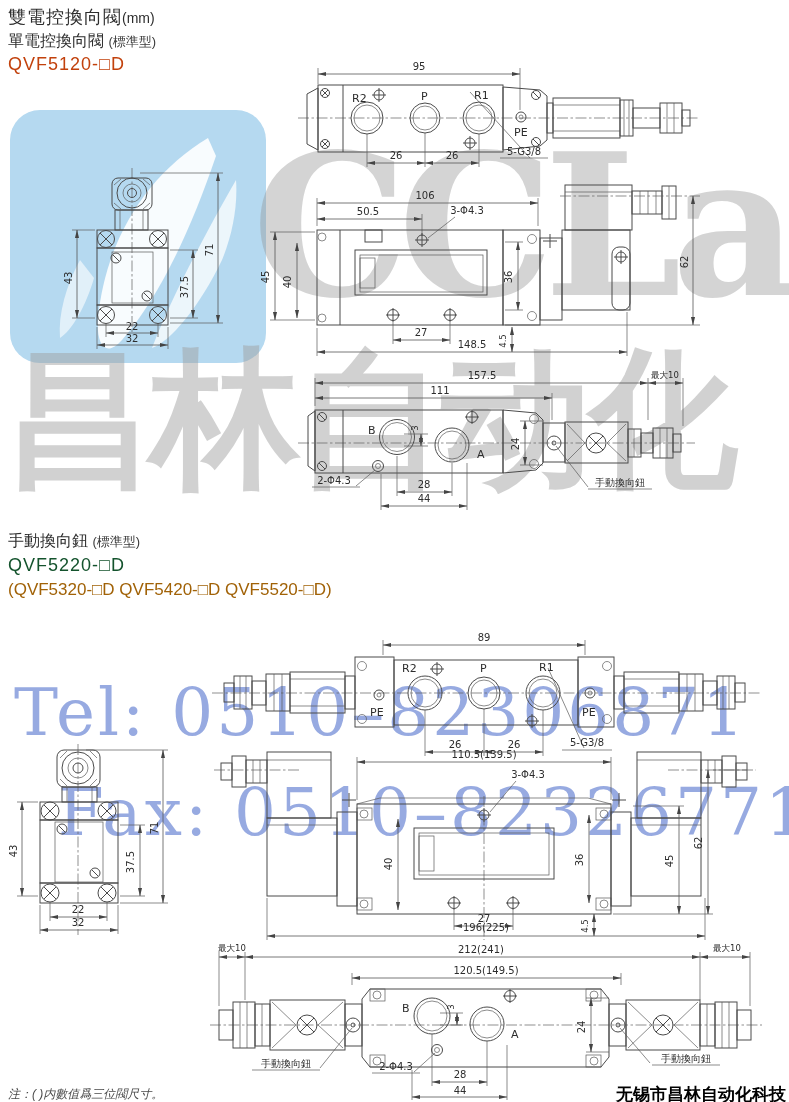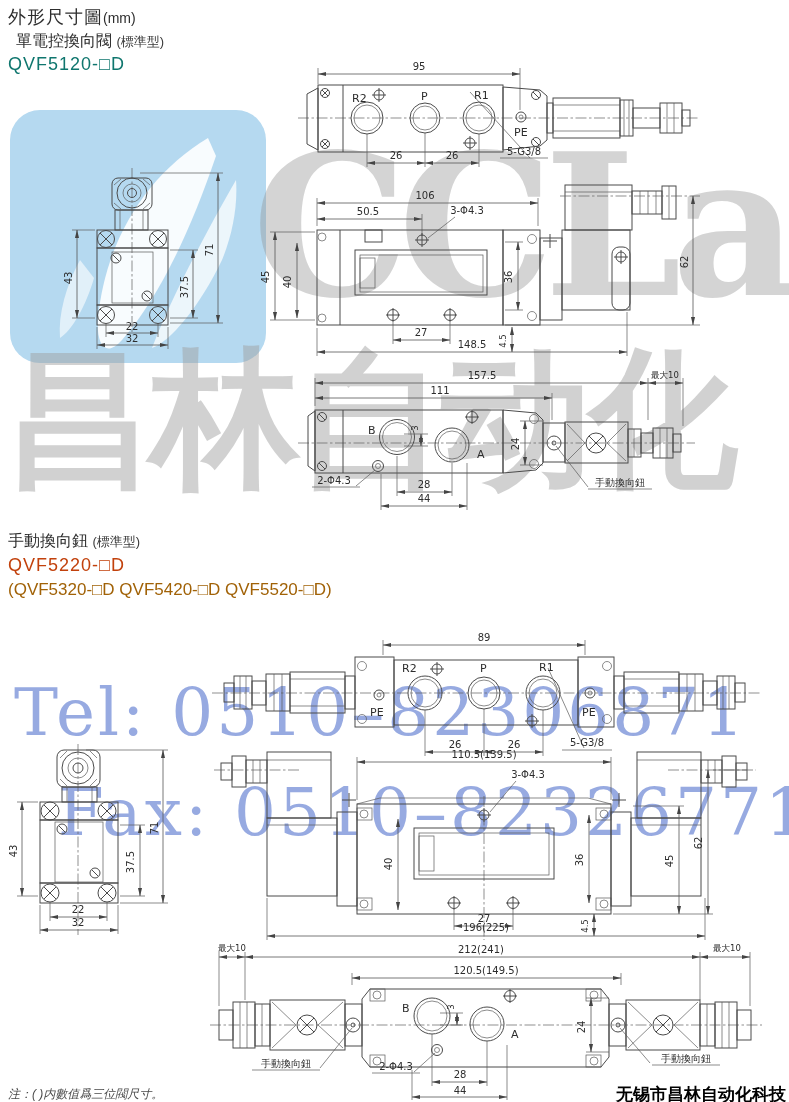--- a/index.html
+++ b/index.html
@@ -13,26 +13,26 @@
   #wm-brand{left:4px;top:344px;width:789px;overflow:hidden;font-family:"DejaVu Sans",sans-serif;
             font-weight:bold;font-size:150px;color:rgba(158,158,158,0.48);letter-spacing:-4px;}
   #wm-tel{left:14px;top:680px;width:789px;overflow:hidden;font-family:"DejaVu Serif","Liberation Serif",serif;
           font-size:66px;color:rgba(66,100,200,0.55);letter-spacing:3px;}
   #wm-fax{left:58px;top:780px;width:789px;overflow:hidden;font-family:"DejaVu Serif","Liberation Serif",serif;
           font-size:66px;color:rgba(66,100,200,0.55);letter-spacing:3px;}
   
   .hd{position:absolute;left:8px;z-index:3;color:#2d2d2d;}
   #hd1{top:5px;font-size:18px;letter-spacing:1px;}
   #hd1 .unit{font-size:14px;letter-spacing:0;}
-  #hd2{top:31px;font-size:16px;margin-left:8px;}
+  #hd2{top:31px;font-size:16px;}
   #hd2 .nt{font-size:13px;color:#3a3a3a;}
-  #hd3{top:54px;font-size:18px;letter-spacing:1px;color:#0f766e;}
+  #hd3{top:54px;font-size:18px;letter-spacing:1px;color:#c2410c;}
   #hd4{top:531px;font-size:16px;}
   #hd4 .nt{font-size:13px;color:#3a3a3a;}
-  #hd5{top:555px;font-size:18px;letter-spacing:1px;color:#c2410c;}
+  #hd5{top:555px;font-size:18px;letter-spacing:1px;color:#14532d;}
   #hd6{top:580px;font-size:17px;color:#a16207;}
   #note{position:absolute;left:8px;top:1086px;z-index:3;font-size:12px;color:#4a4a4a;font-style:italic;}
   #company{position:absolute;left:616px;top:1083px;z-index:3;font-size:17px;font-weight:bold;color:#000;}
   
   #draw{position:absolute;left:0;top:0;z-index:2;}
   .ln{stroke:#4b4b4b;stroke-width:1;fill:none;}
   .thin{stroke:#5a5a5a;stroke-width:0.7;fill:none;}
   .dim{stroke:#555;stroke-width:0.8;fill:none;}
   .cl{stroke:#606060;stroke-width:0.7;fill:none;stroke-dasharray:11 2.5 2.5 2.5;}
   text{font-family:"DejaVu Sans","Liberation Sans",sans-serif;fill:#2d2d2d;}
@@ -53,21 +53,21 @@
       <path d="M226,70 C186,140 158,196 142,238 C160,232 190,196 212,150 C222,126 228,96 226,70 Z" fill="#ffffff" opacity="0.75"></path>
       <path d="M70,150 C56,176 48,204 50,228 C62,220 76,196 84,168 Z" fill="#ffffff" opacity="0.6"></path>
     </svg>
   </div>
   <div class="wm" id="wm-cclair">CCLair</div>
   <div class="wm" id="wm-brand">昌林自动化</div>
   <div class="wm" id="wm-tel">Tel: 0510–82306871</div>
   <div class="wm" id="wm-fax">Fax: 0510–82326771</div>
 
   <div class="hd" id="hd1">
-    <span>外形尺寸圖</span><span class="unit">(mm)</span>
+    <span>雙電控換向閥</span><span class="unit">(mm)</span>
   </div>
   <div class="hd" id="hd2">
     <span>單電控換向閥</span>
     <span class="nt">(標準型)</span>
   </div>
   <div class="hd" id="hd3">QVF5120-□D</div>
   <div class="hd" id="hd4">
     <span>手動換向鈕</span>
     <span class="nt">(標準型)</span>
   </div>

